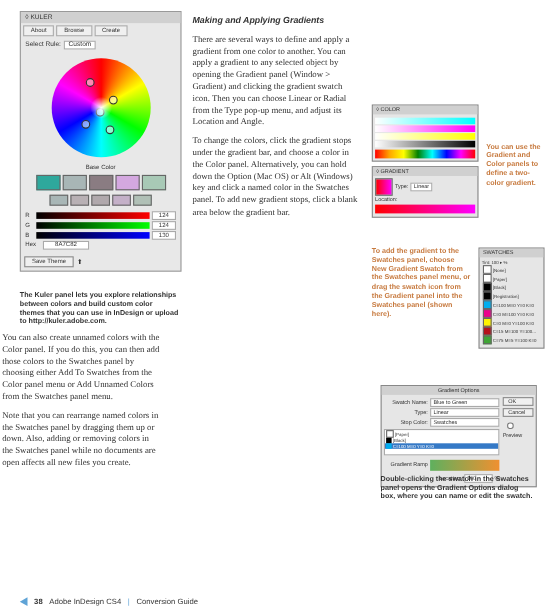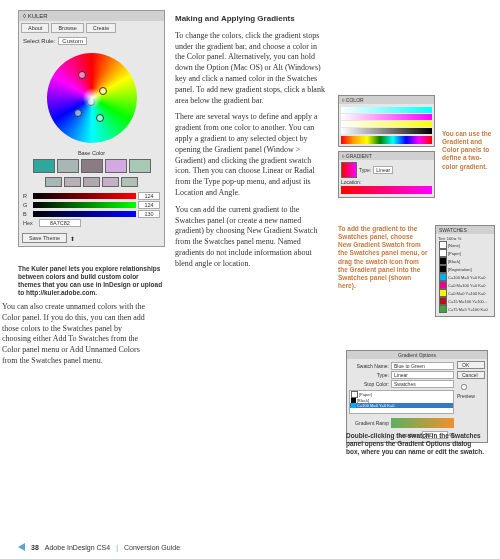--- a/index.html
+++ b/index.html
@@ -151,20 +151,21 @@
     top: 10px;
     width: 150px;
     line-height: 1.35;
   }
   .body-text p { margin: 0 0 6px 0; }
   .body-text .heading {
     font-family: 'Myriad Pro', Arial, sans-serif;
     font-weight: bold;
     font-size: 8px;
     margin-top: 4px;
+    font-style: italic;
   }
   .right-figures {
     position: absolute;
     left: 338px;
     top: 95px;
     width: 150px;
   }
   .mini-panel {
     background: #e6e6e6;
     border: 1px solid #888;
@@ -338,27 +339,27 @@
     <div class="save-theme">
       <span class="btn">Save Theme</span>
       <span>⬆</span>
     </div>
   </div>
 
   <div class="caption cap1">The Kuler panel lets you explore relationships between colors and build custom color themes that you can use in InDesign or upload to http://kuler.adobe.com.</div>
 
   <div class="col1 body-text">
     <p>You can also create unnamed colors with the Color panel. If you do this, you can then add those colors to the Swatches panel by choosing either Add To Swatches from the Color panel menu or Add Unnamed Colors from the Swatches panel menu.</p>
+    <p>Note that you can rearrange named colors in the Swatches panel by dragging them up or down. Also, adding or removing colors in the Swatches panel while no documents are open affects all new files you create.</p>
   </div>
 
   <div class="col2 body-text">
     <p class="heading">Making and Applying Gradients</p>
+    <p>There are several ways to define and apply a gradient from one color to another. You can apply a gradient to any selected object by opening the Gradient panel (Window &gt; Gradient) and clicking the gradient swatch icon. Then you can choose Linear or Radial from the Type pop-up menu, and adjust its Location and Angle.</p>
     <p>To change the colors, click the gradient stops under the gradient bar, and choose a color in the Color panel. Alternatively, you can hold down the Option (Mac OS) or Alt (Windows) key and click a named color in the Swatches panel. To add new gradient stops, click a blank area below the gradient bar.</p>
-    <p>There are several ways to define and apply a gradient from one color to another. You can apply a gradient to any selected object by opening the Gradient panel (Window &gt; Gradient) and clicking the gradient swatch icon. Then you can choose Linear or Radial from the Type pop-up menu, and adjust its Location and Angle.</p>
-    <p>You can add the current gradient to the Swatches panel (or create a new named gradient) by choosing New Gradient Swatch from the Swatches panel menu. Named gradients do not include information about blend angle or location.</p>
   </div>
 
   <div class="right-figures">
     <div class="mini-panel" style="width:95px">
       <div class="titlebar">◊ COLOR</div>
       <div class="body">
         <div style="height:6px;background:linear-gradient(to right,#fff,#0ff);margin:1px 0"></div>
         <div style="height:6px;background:linear-gradient(to right,#fff,#f0f);margin:1px 0"></div>
         <div style="height:6px;background:linear-gradient(to right,#fff,#ff0);margin:1px 0"></div>
         <div style="height:6px;background:linear-gradient(to right,#fff,#000);margin:1px 0"></div>

